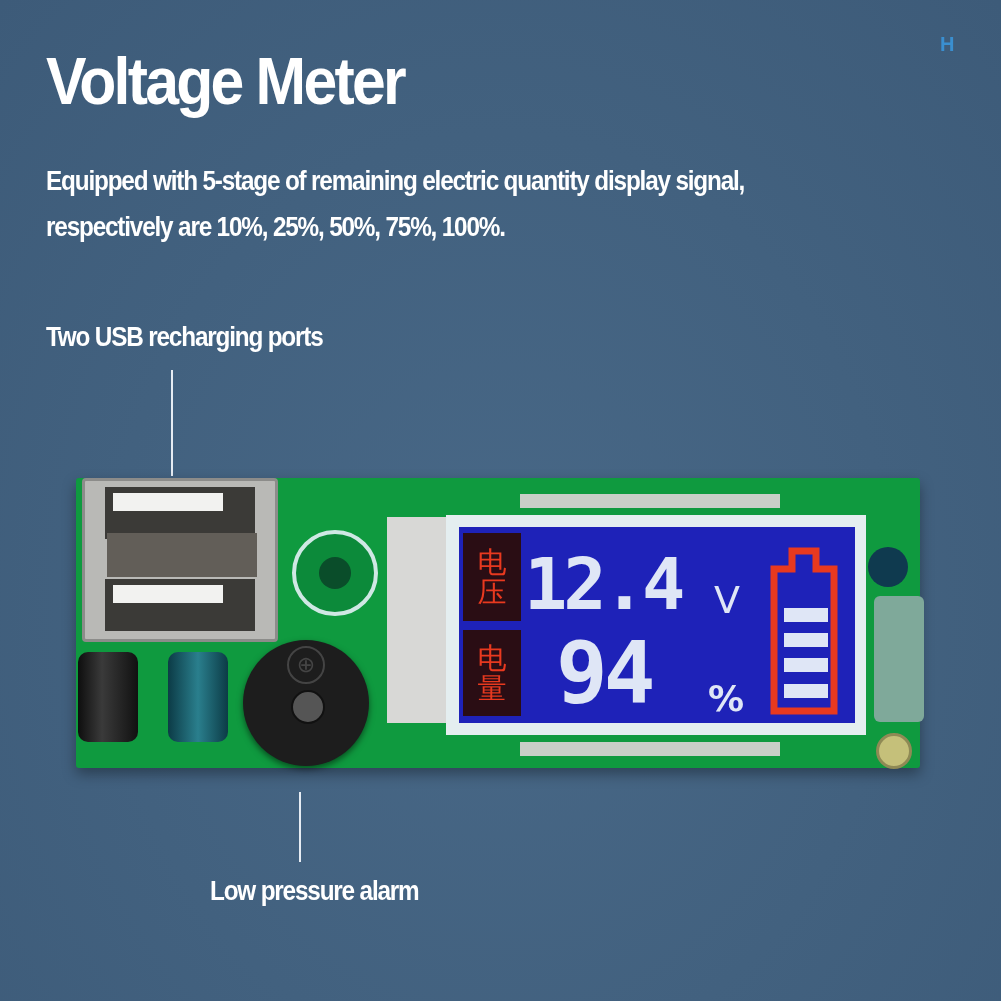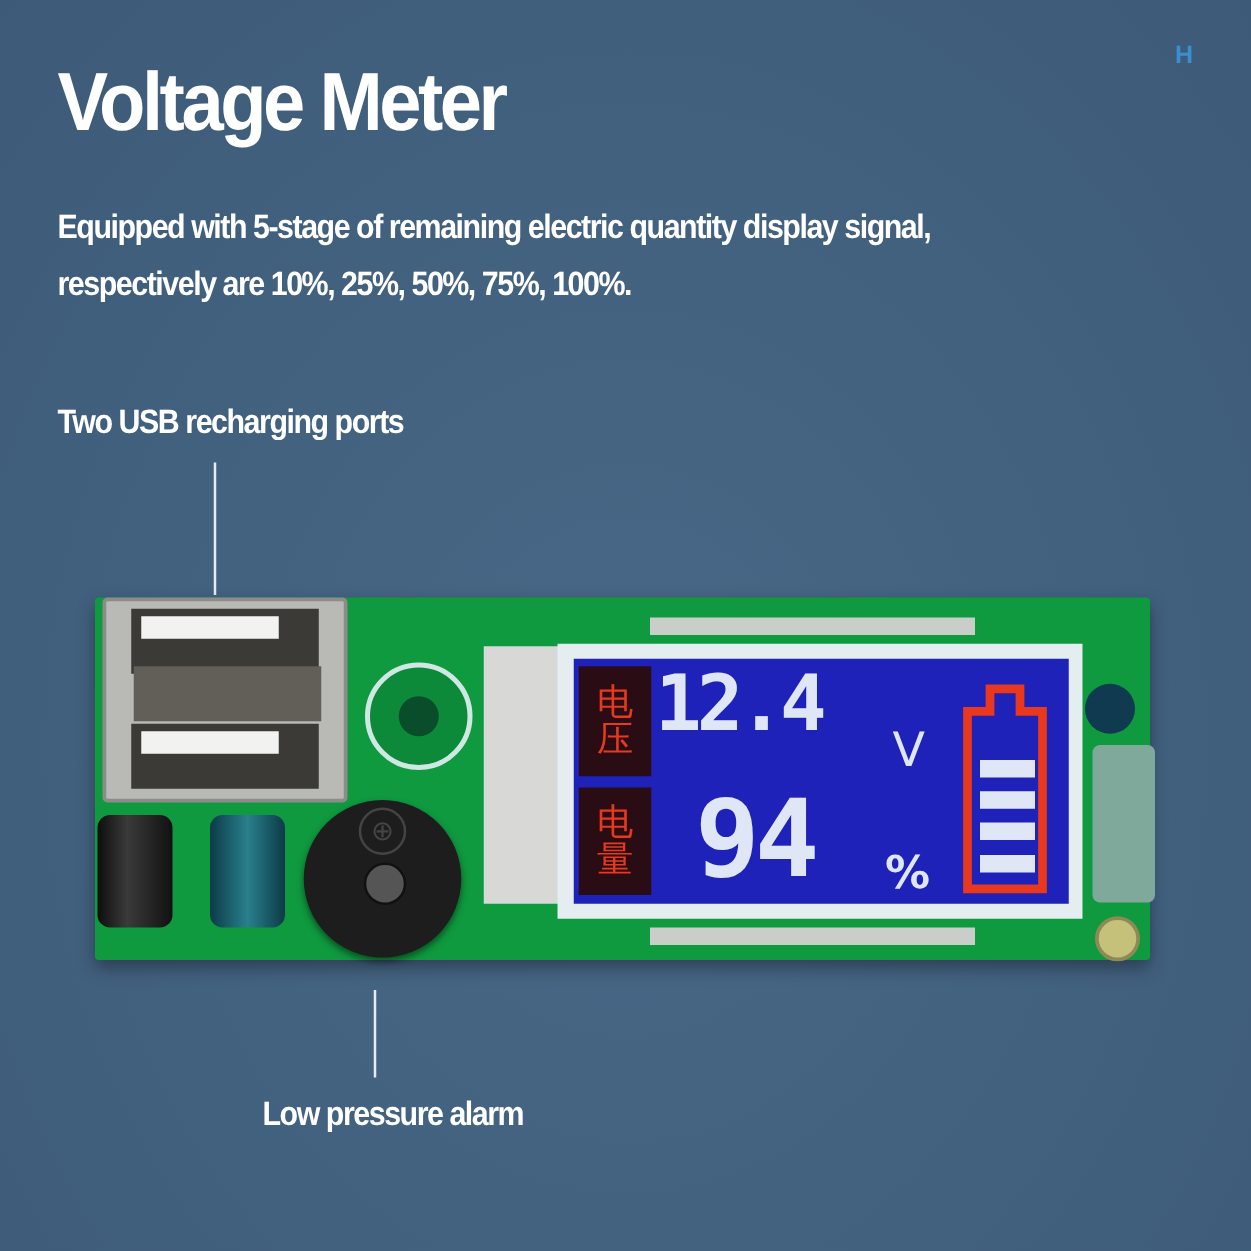--- a/index.html
+++ b/index.html
@@ -88,21 +88,21 @@
 
 <div class="red-box" style="left:463px; top:533px; height:88px;">
   <span>电</span>
   <span>压</span>
 </div>
 <div class="red-box" style="left:463px; top:630px; height:86px;">
   <span>电</span>
   <span>量</span>
 </div>
 
-<div class="seg" style="left:524px; top:526px; font-size:62px; letter-spacing:-4px;">12.4</div>
+<div class="seg" style="left:524px; top:542px; font-size:72px; letter-spacing:-4px;">12.4</div>
 <div class="seg" style="left:714px; top:578px; font-size:38px; font-family:'DejaVu Sans',sans-serif; font-weight:normal;">V</div>
 <div class="seg" style="left:556px; top:622px; font-size:86px; letter-spacing:-4px;">94</div>
 <div class="seg" style="left:708px; top:678px; font-size:36px; font-family:'DejaVu Sans',sans-serif;">%</div>
 
 <svg class="batt" viewBox="0 0 80 170">
   <path d="M28 4 H52 V22 H70 V164 H10 V22 H28 Z" fill="none" stroke="#e8391f" stroke-width="7"></path>
 </svg>
 <div class="bar" style="top:608px;"></div>
 <div class="bar" style="top:633px;"></div>
 <div class="bar" style="top:658px;"></div>

